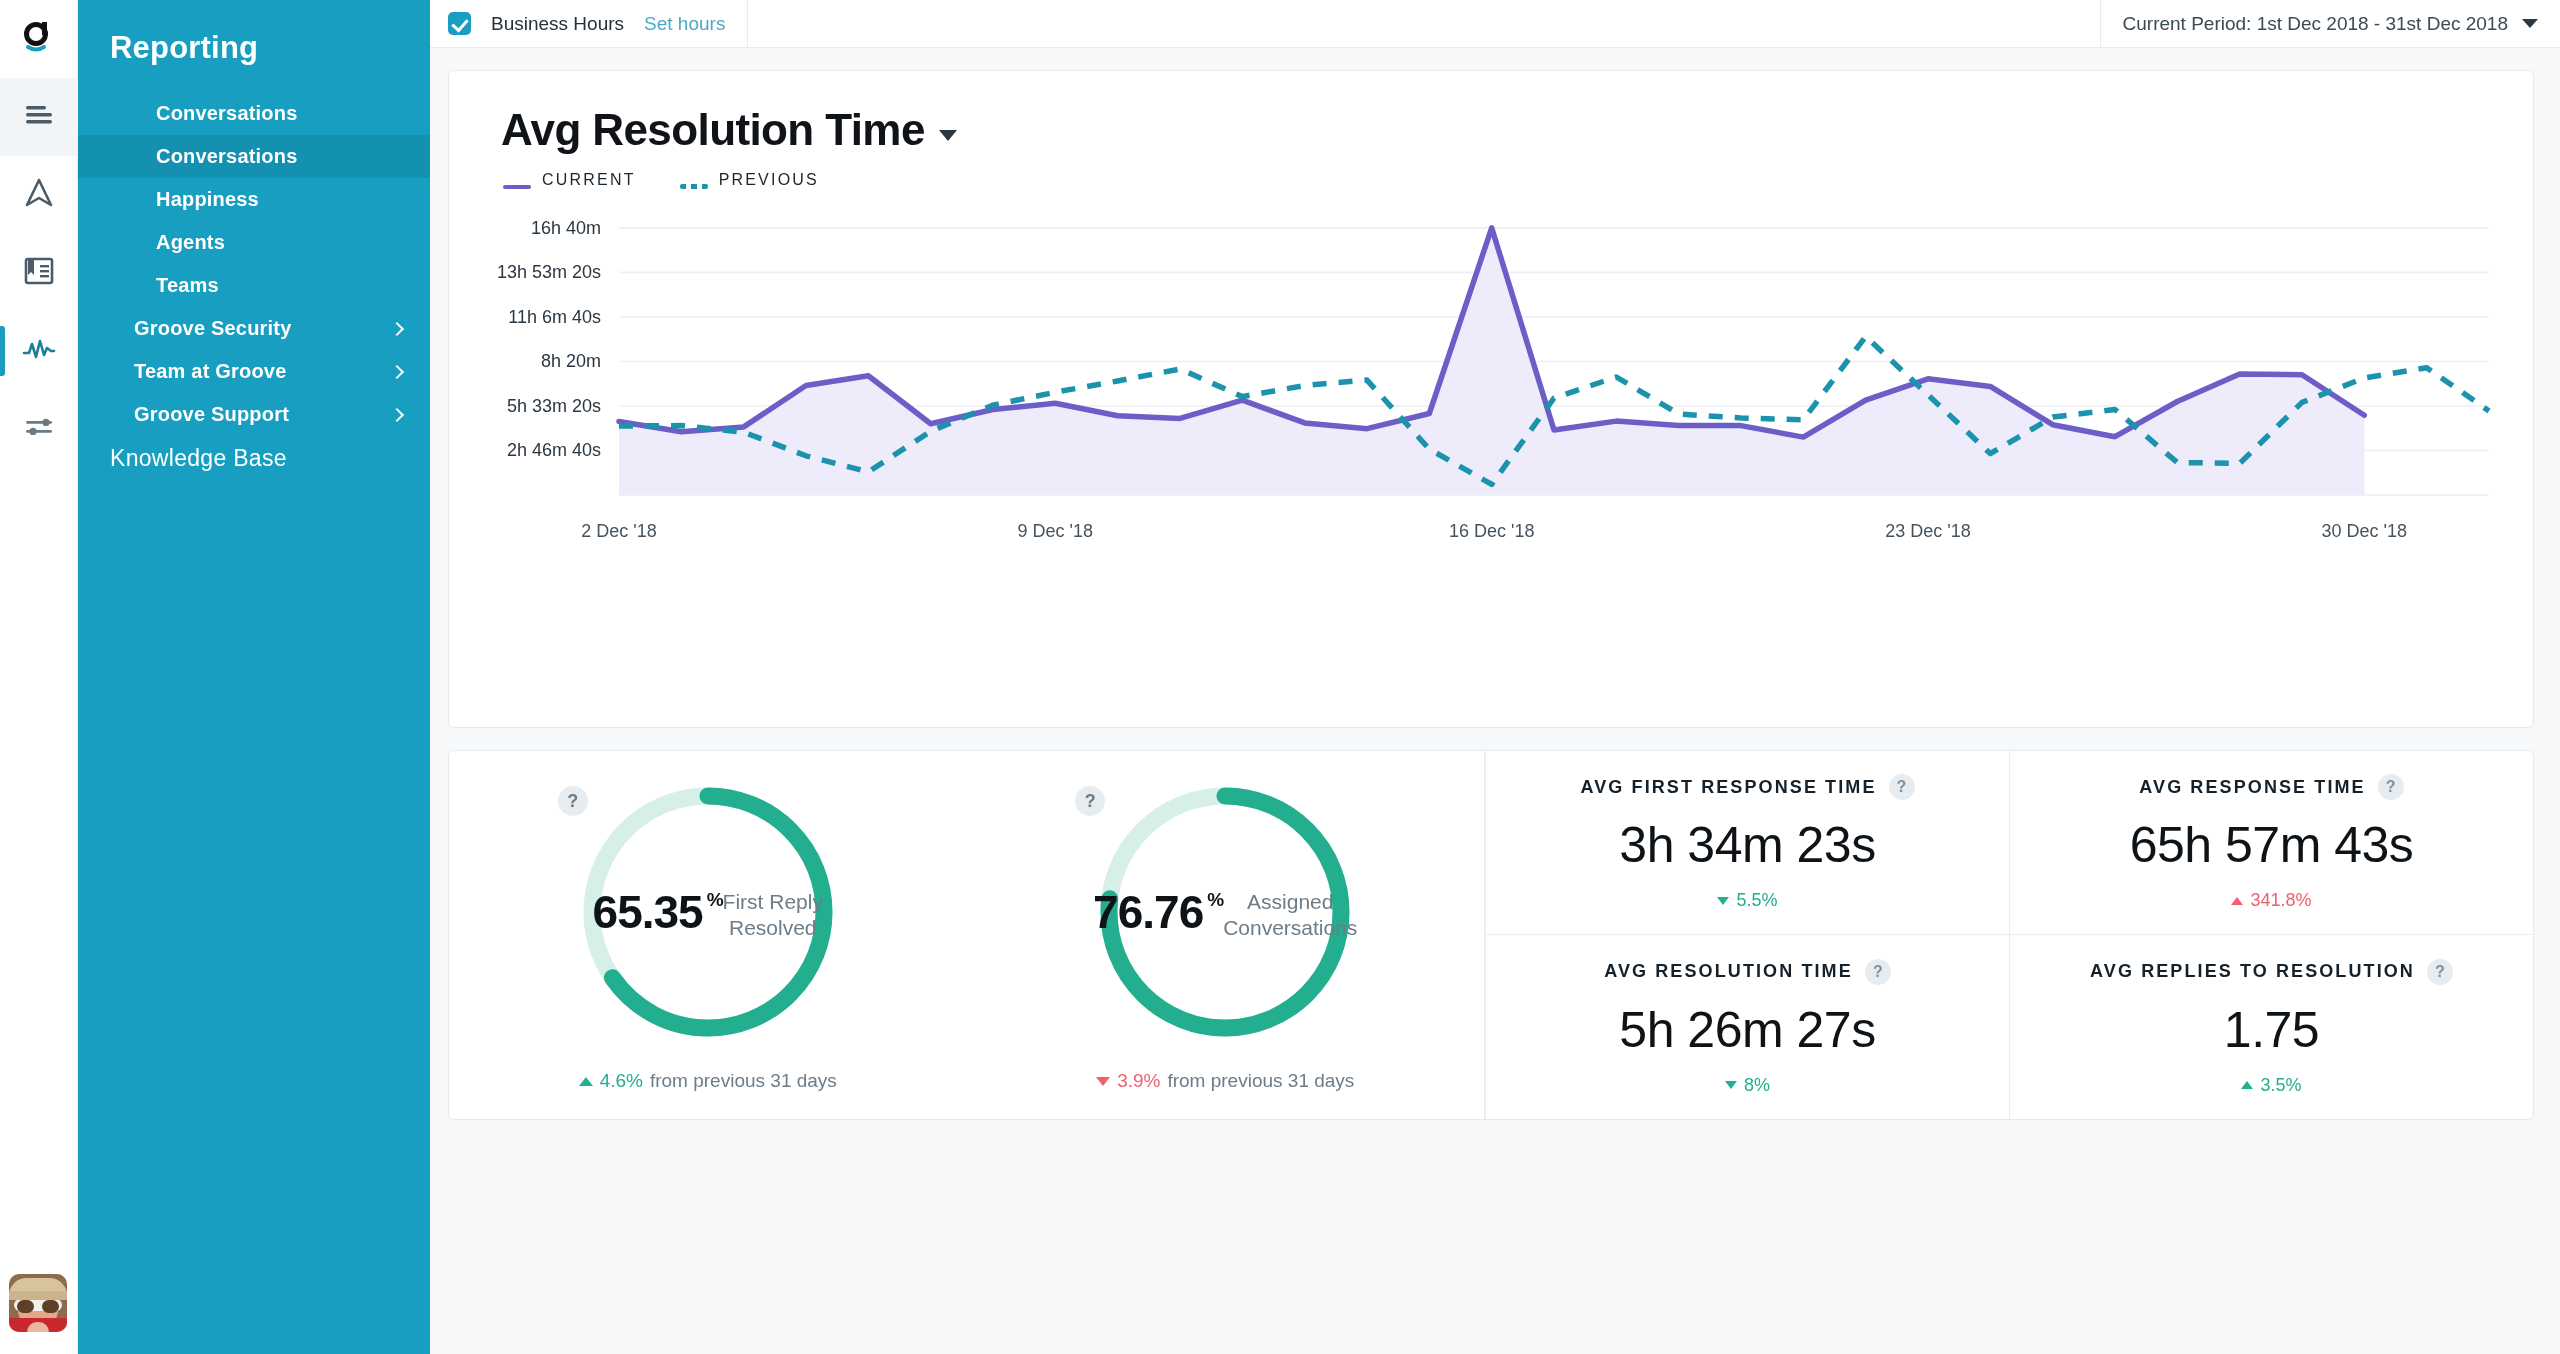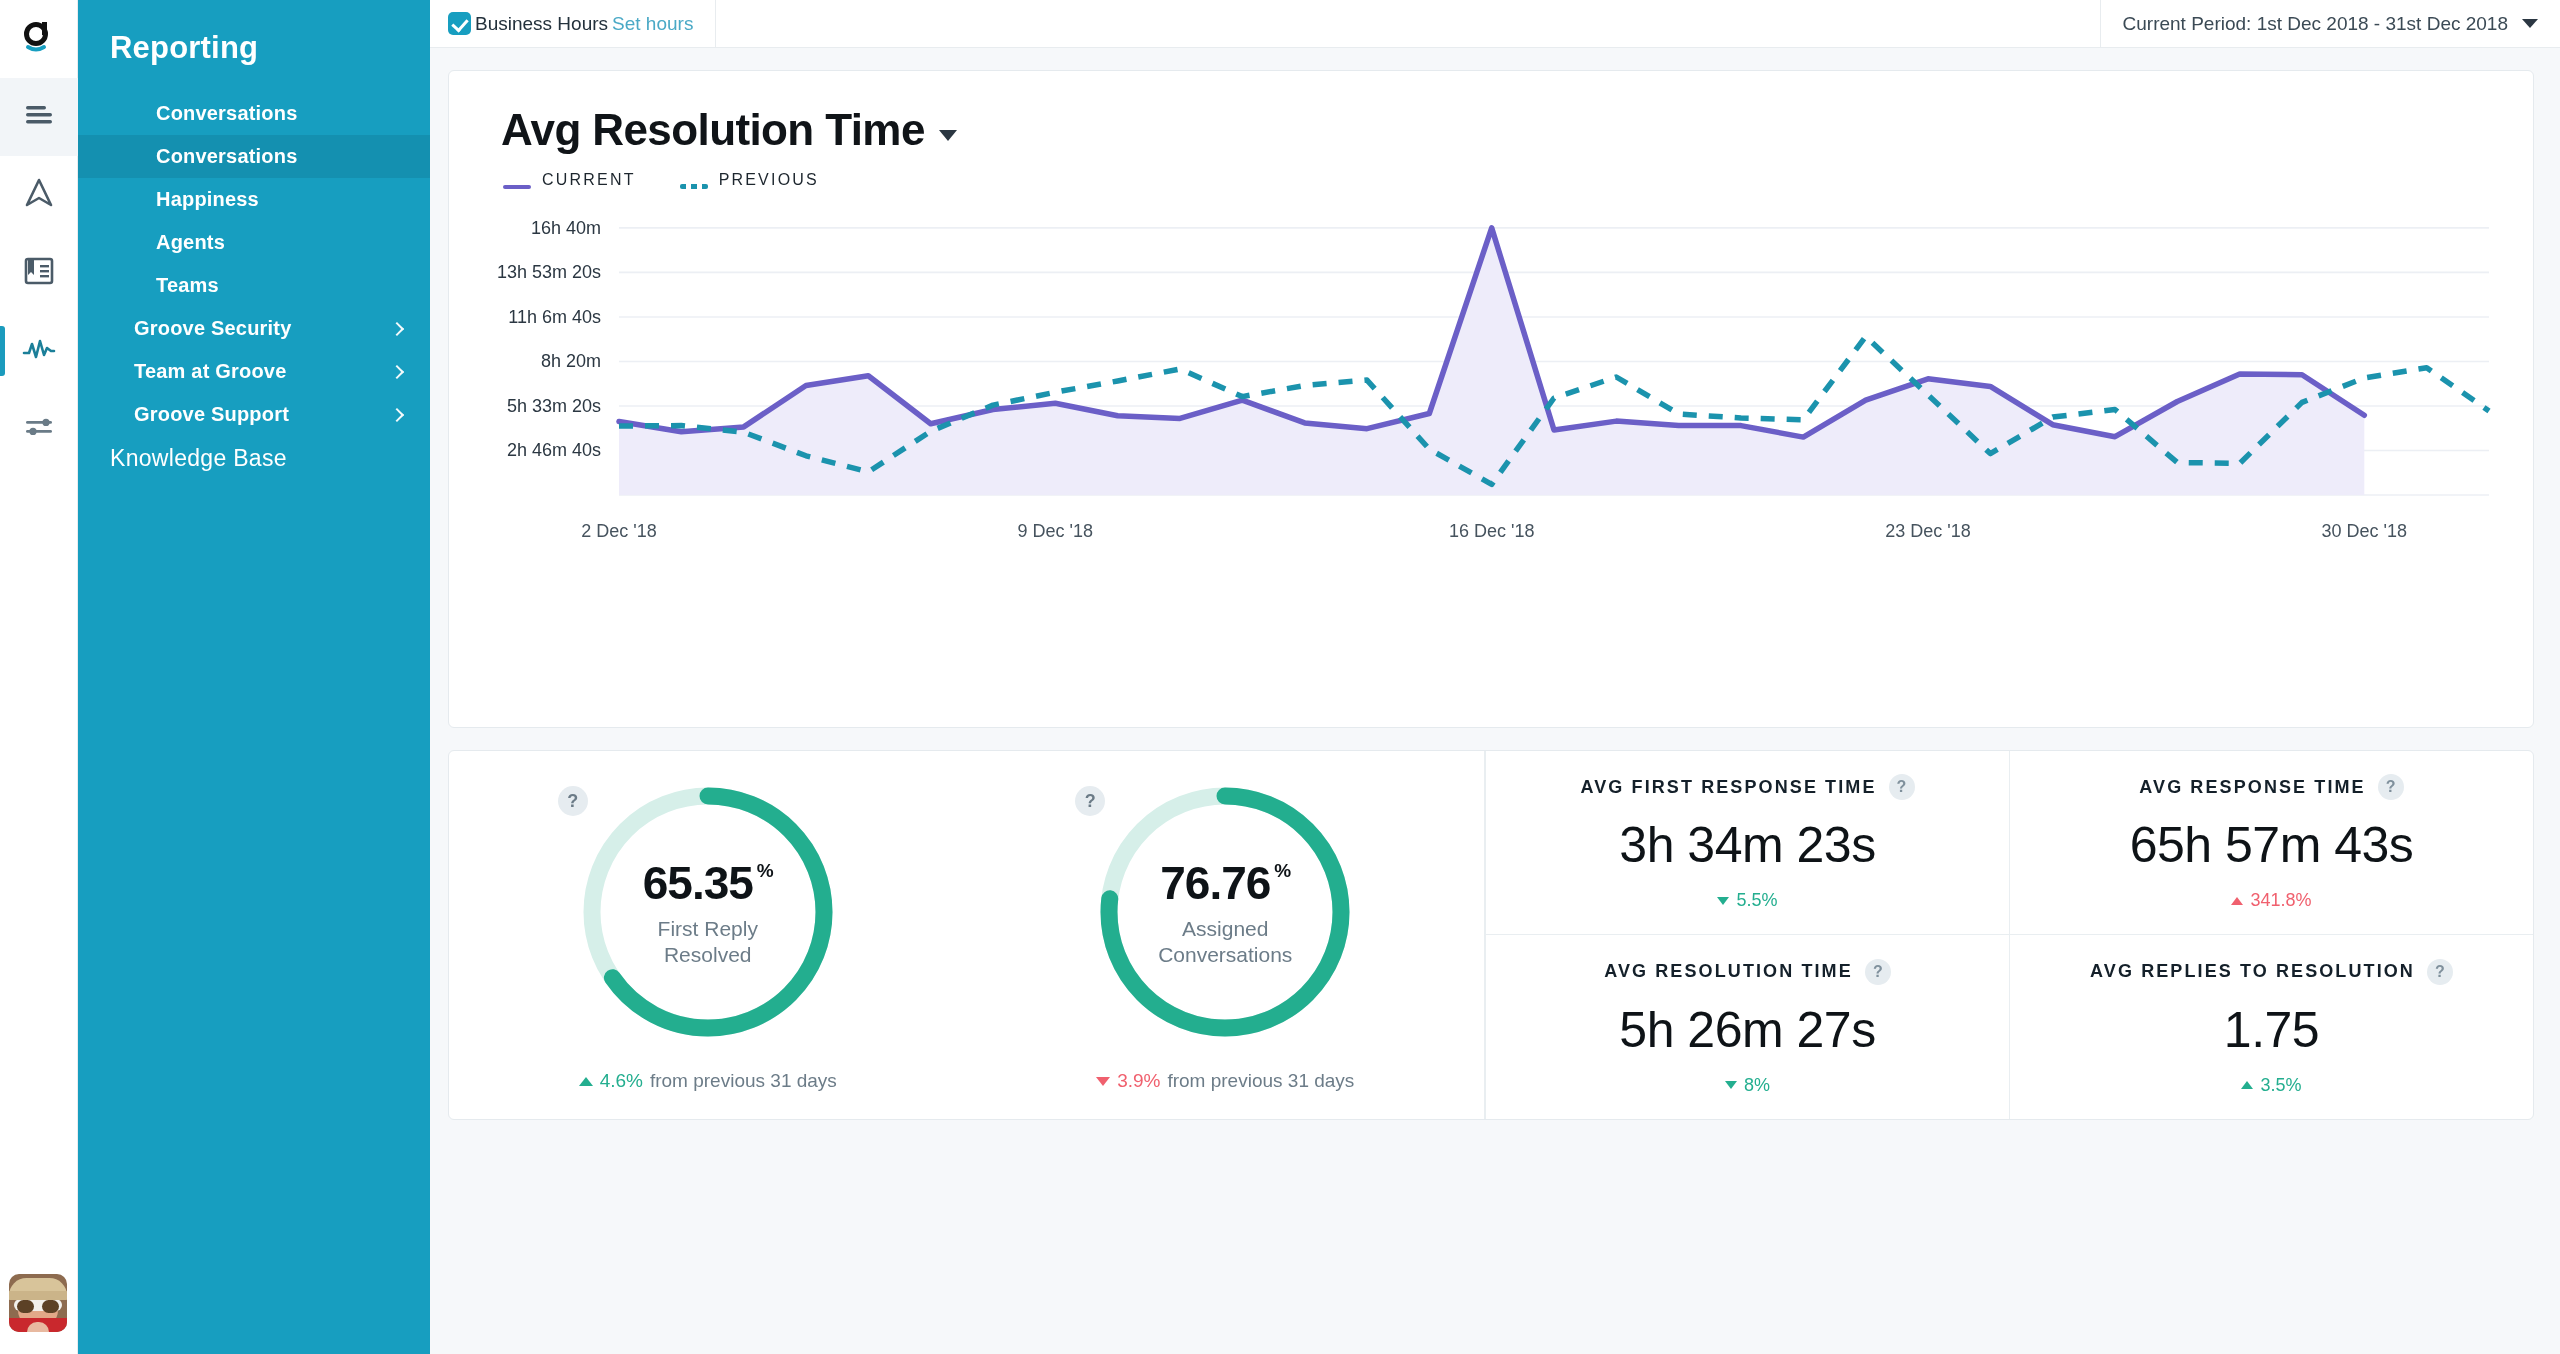--- a/index.html
+++ b/index.html
@@ -75,21 +75,21 @@
   .chev.right i { transform: rotate(-45deg); }
 
   
   .main { flex: 1 1 auto; height: 1354px; background: #f6f8fa; display: flex; flex-direction: column; min-width:0; }
 
   .topbar {
     height: 48px; background: #ffffff; border-bottom: 1px solid #e8ecef;
     display: flex; align-items: stretch; flex: 0 0 48px;
   }
   .bh-box {
-    display: flex; align-items: center; gap: 4px;
+    display: flex; align-items: center; gap: 20px;
     padding: 0 22px 0 18px; border-right: 1px solid #e8ecef; cursor: pointer;
   }
   .cbox {
     width: 23px; height: 23px; border-radius: 5px; background: #179ec0;
     position: relative; flex: 0 0 23px;
   }
   .cbox::after {
     content: ""; position: absolute; left: 7px; top: 4px; width: 7px; height: 12px;
     border-right: 3px solid #fff; border-bottom: 3px solid #fff; transform: rotate(42deg);
   }
@@ -127,21 +127,21 @@
   .donuts { flex: 1 1 auto; display: flex; border-right: 1px solid #e9eef1; }
   .donut-cell { flex: 1 1 0; display: flex; flex-direction: column; align-items: center; justify-content: center; position: relative; }
   .donut-wrap { position: relative; width: 268px; height: 268px; }
   .q-badge {
     width: 30px; height: 30px; border-radius: 50%; background: #e6ecf0;
     color: #6b7b87; font-size: 18px; font-weight: 700; display: flex;
     align-items: center; justify-content: center; cursor: pointer;
   }
   .donut-q { position: absolute; left: -16px; top: 8px; }
   .donut-center {
-    position: absolute; inset: 0; display: flex; flex-direction: column;
+    position: absolute; inset: 0; display: flex; flex-direction: row;
     align-items: center; justify-content: center; pointer-events: none;
   }
   .donut-val { font-size: 46px; font-weight: 800; color: #0e1317; letter-spacing: -1px; display:flex; align-items:flex-start;}
   .donut-pct { font-size: 19px; font-weight: 600; color: #0e1317; margin-top: 4px; margin-left: 4px;}
   .donut-label { font-size: 21px; color: #6c7c88; text-align: center; line-height: 1.25; margin-top: 6px; }
   .donut-foot { margin-top: 24px; font-size: 19px; color: #6c7c88; display: flex; align-items: center; gap: 7px; }
   .tri-up { width:0;height:0;border-left:7px solid transparent;border-right:7px solid transparent;border-bottom:9px solid #23ae8f; }
   .tri-dn { width:0;height:0;border-left:7px solid transparent;border-right:7px solid transparent;border-top:9px solid #f0606e; }
   .pct-up { color: #23ae8f; }
   .pct-dn { color: #f0606e; }

